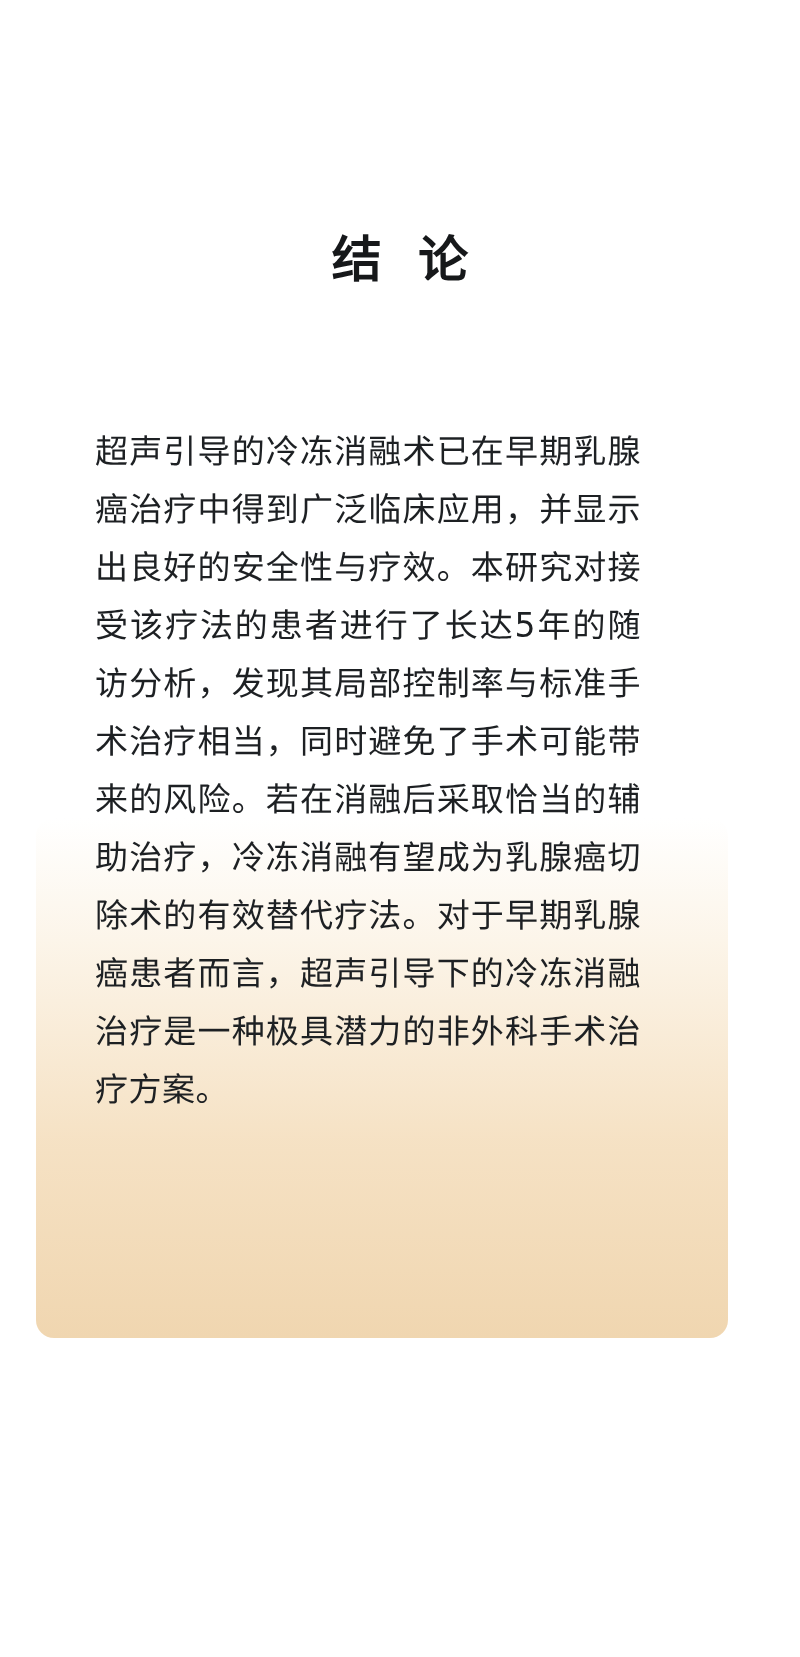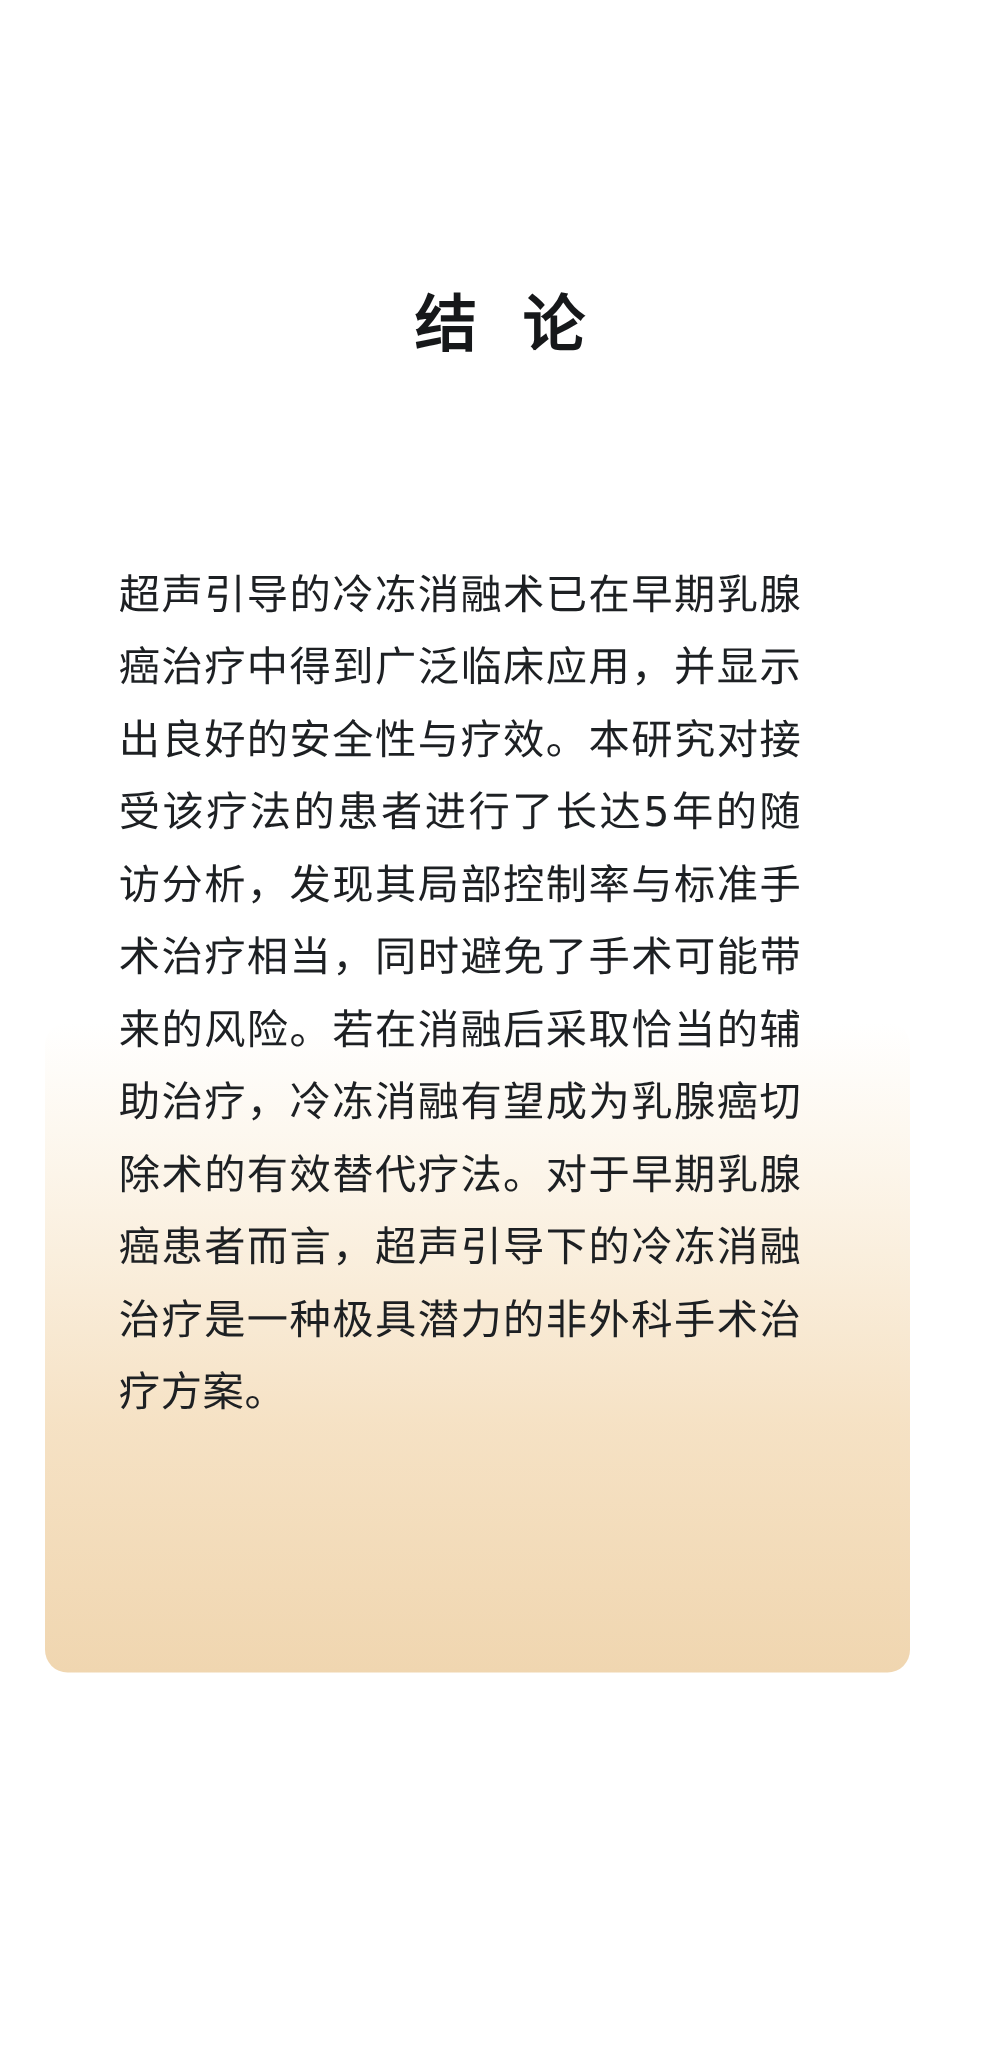--- a/index.html
+++ b/index.html
@@ -49,21 +49,21 @@
     font-weight: bold;
     font-size: 50px;
     letter-spacing: 12px;
     text-indent: 12px;
     color: #16181a;
     line-height: 1.2;
   }
 
   .body-text {
     position: absolute;
-    top: 414px;
+    top: 390px;
     left: 95px;
     width: 546px;
     font-size: 33px;
     line-height: 58px;
     color: #1d2023;
     text-align: justify;
     text-justify: inter-character;
     letter-spacing: 0.5px;
     font-family: "DejaVu Sans", "Liberation Sans", sans-serif;
   }

